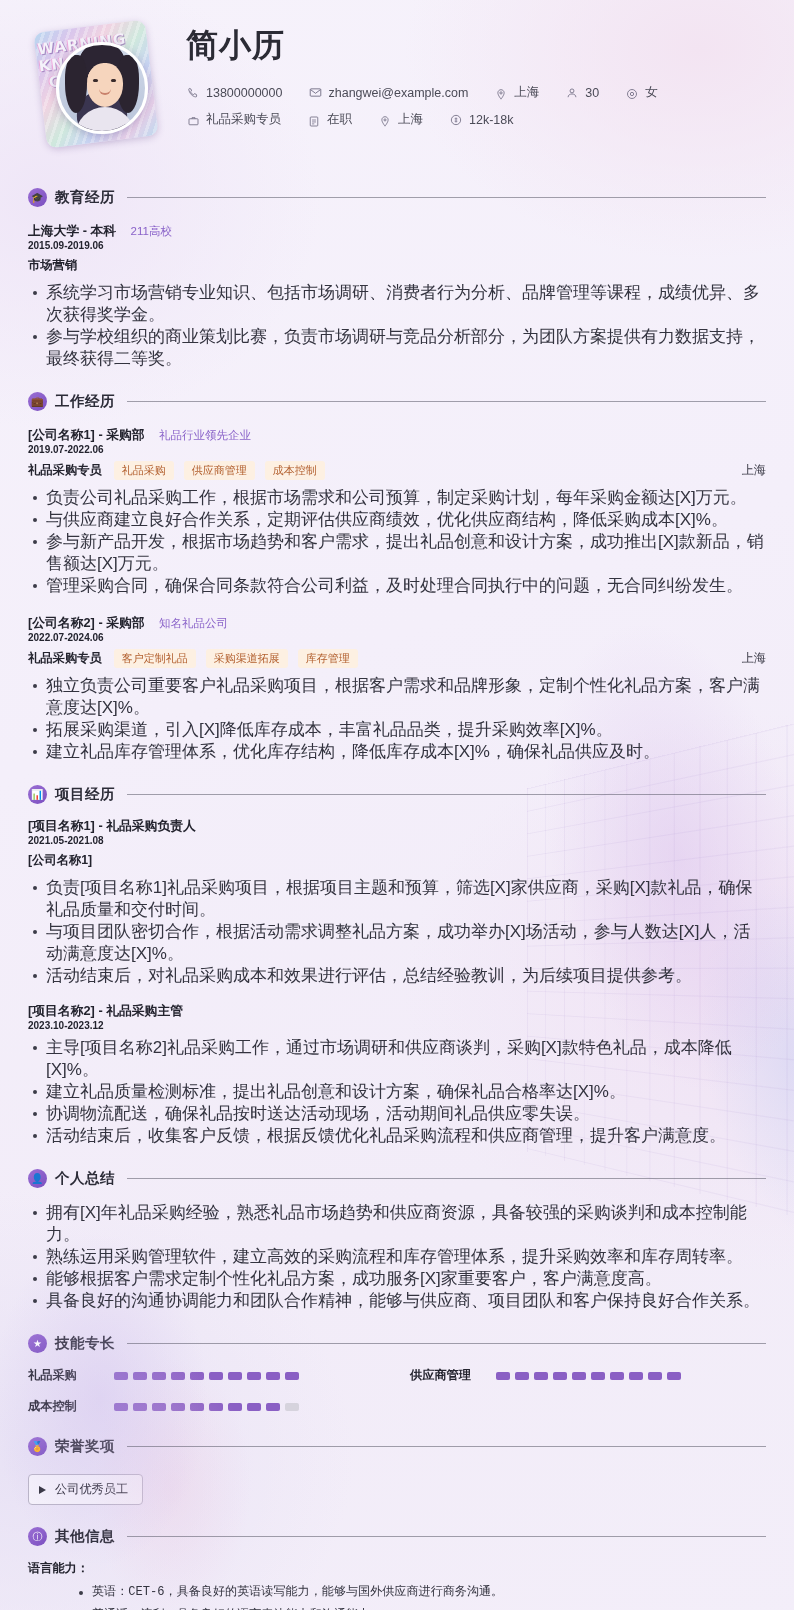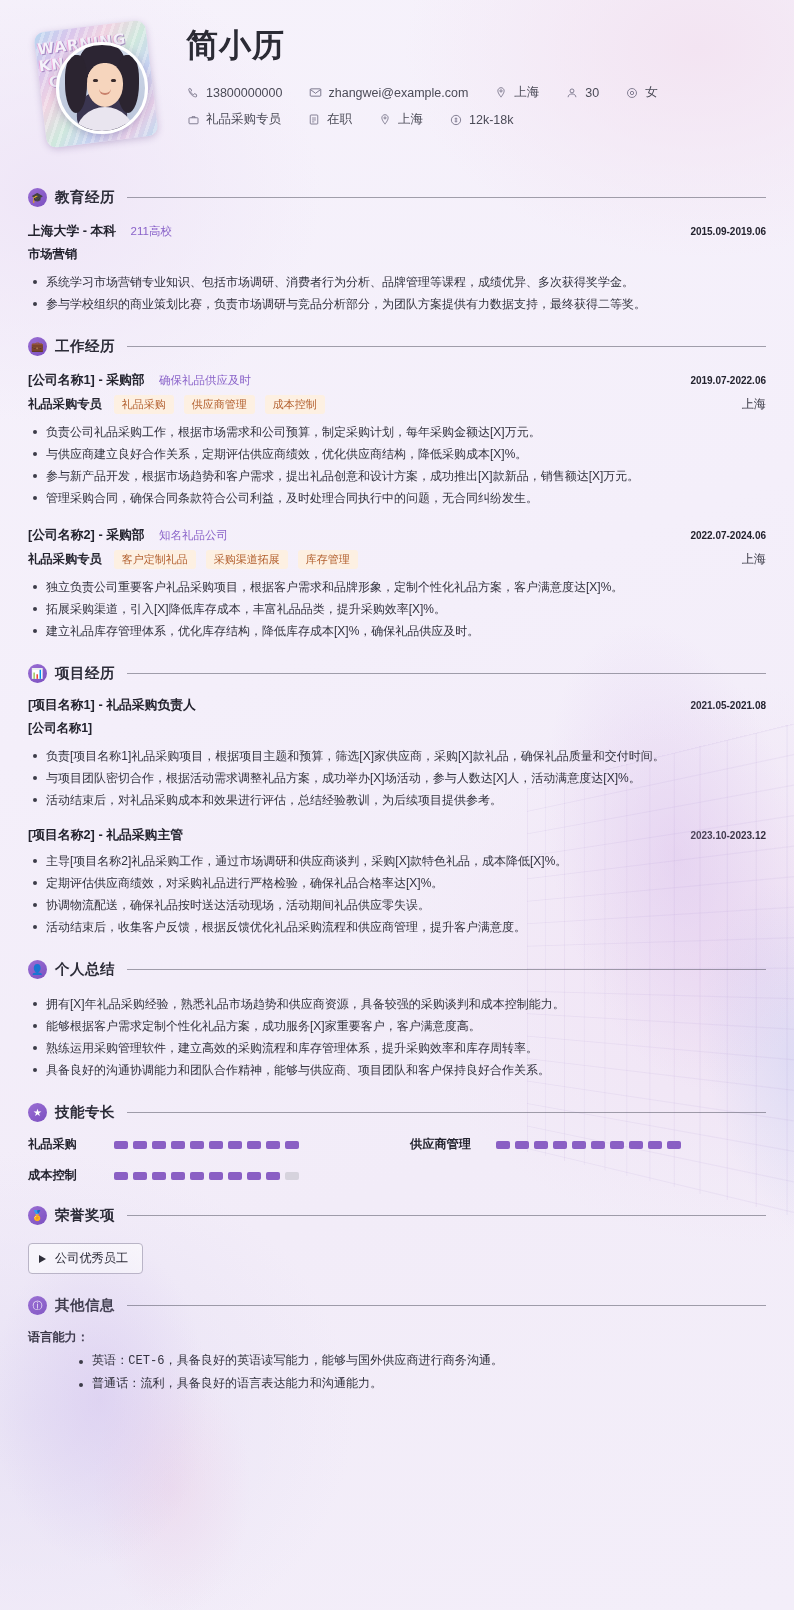--- a/index.html
+++ b/index.html
@@ -139,21 +139,21 @@
   .head-info { flex: 1; padding-top: 4px; padding-left: 18px; }
   .name {
     font-size: 32px; font-weight: bold; color: #2b2b35;
     margin: 0 0 16px 0; letter-spacing: 1px;
   }
   .meta-row {
     display: flex; flex-wrap: wrap; align-items: center;
     font-size: 12.5px; color: #4b4b57;
     margin-bottom: 10px;
   }
-  .meta-item { display: flex; align-items: center; margin-right: 26px; white-space: nowrap; }
+  .meta-item { display: flex; align-items: flex-end; margin-right: 26px; white-space: nowrap; }
   .meta-item .ic {
     width: 14px; height: 14px; margin-right: 6px;
     display: inline-flex; align-items: center; justify-content: center;
     color: #6d6a80; font-size: 11px; line-height: 1;
   }
   .meta-item .ic svg { display: block; }
 
   
   .section { padding: 0 28px; margin-top: 22px; }
   .sec-head {
@@ -170,20 +170,21 @@
   .sec-title {
     font-size: 14.5px; font-weight: bold; color: #2c2c38;
     letter-spacing: 0.5px; margin-right: 12px;
   }
   .sec-line { flex: 1; height: 1px; background: #5a5a68; opacity: 0.55; }
 
   .entry { margin-bottom: 16px; }
   .entry-top {
     display: flex; align-items: baseline; justify-content: space-between;
     margin-bottom: 6px;
+    flex-direction: column;
   }
   .entry-title { font-size: 12.8px; font-weight: bold; color: #23232e; }
   .entry-tagline { font-size: 11.5px; color: #8a63c9; margin-left: 10px; font-weight: normal; }
   .entry-date { font-size: 10px; font-weight: bold; color: #23232e; white-space: nowrap; }
   .entry-sub {
     display: flex; align-items: center; justify-content: space-between;
     margin-bottom: 7px; flex-wrap: wrap;
   }
   .entry-role { font-size: 12.3px; font-weight: bold; color: #23232e; margin-right: 12px; }
   .tags { display: flex; align-items: center; flex-wrap: wrap; flex: 1; }
@@ -192,21 +193,21 @@
     background: #fdf0e2; border-radius: 3px;
     padding: 2px 8px; margin-right: 10px; white-space: nowrap;
   }
   .entry-loc { font-size: 12.2px; color: #3a3a46; white-space: nowrap; }
   .entry-company { font-size: 12.3px; font-weight: bold; color: #23232e; margin-bottom: 8px; }
 
   ul.bullets { margin: 0; padding: 0; list-style: none; }
   ul.bullets li {
     position: relative;
     padding-left: 18px;
-    font-size: 12px;
+    font-size: 17px;
     line-height: 22px;
     color: #33333f;
   }
   ul.bullets li::before {
     content: "";
     position: absolute; left: 5px; top: 9px;
     width: 4px; height: 4px; border-radius: 50%;
     background: #3c3c48;
   }
 
@@ -397,21 +398,21 @@
     <div class="sec-head">
       <span class="sec-badge">💼</span>
       <span class="sec-title">工作经历</span>
       <span class="sec-line"></span>
     </div>
 
     <div class="entry">
       <div class="entry-top">
         <div>
           <span class="entry-title">[公司名称1] - 采购部</span>
-          <span class="entry-tagline">确保礼品供应及时</span>
+          <span class="entry-tagline">礼品行业领先企业</span>
         </div>
         <div class="entry-date">2019.07-2022.06</div>
       </div>
       <div class="entry-sub">
         <span class="entry-role">礼品采购专员</span>
         <span class="tags">
           <span class="tag">礼品采购</span>
           <span class="tag">供应商管理</span>
           <span class="tag">成本控制</span>
         </span>
@@ -470,37 +471,37 @@
       </ul>
     </div>
 
     <div class="entry">
       <div class="entry-top">
         <span class="entry-title">[项目名称2] - 礼品采购主管</span>
         <span class="entry-date">2023.10-2023.12</span>
       </div>
       <ul class="bullets">
         <li>主导[项目名称2]礼品采购工作，通过市场调研和供应商谈判，采购[X]款特色礼品，成本降低[X]%。</li>
-        <li>定期评估供应商绩效，对采购礼品进行严格检验，确保礼品合格率达[X]%。</li>
+        <li>建立礼品质量检测标准，提出礼品创意和设计方案，确保礼品合格率达[X]%。</li>
         <li>协调物流配送，确保礼品按时送达活动现场，活动期间礼品供应零失误。</li>
         <li>活动结束后，收集客户反馈，根据反馈优化礼品采购流程和供应商管理，提升客户满意度。</li>
       </ul>
     </div>
   </div>
 
   <div class="section">
     <div class="sec-head">
       <span class="sec-badge">👤</span>
       <span class="sec-title">个人总结</span>
       <span class="sec-line"></span>
     </div>
     <ul class="bullets">
       <li>拥有[X]年礼品采购经验，熟悉礼品市场趋势和供应商资源，具备较强的采购谈判和成本控制能力。</li>
+      <li>熟练运用采购管理软件，建立高效的采购流程和库存管理体系，提升采购效率和库存周转率。</li>
       <li>能够根据客户需求定制个性化礼品方案，成功服务[X]家重要客户，客户满意度高。</li>
-      <li>熟练运用采购管理软件，建立高效的采购流程和库存管理体系，提升采购效率和库存周转率。</li>
       <li>具备良好的沟通协调能力和团队合作精神，能够与供应商、项目团队和客户保持良好合作关系。</li>
     </ul>
   </div>
 
   <div class="section">
     <div class="sec-head">
       <span class="sec-badge">★</span>
       <span class="sec-title">技能专长</span>
       <span class="sec-line"></span>
     </div>

